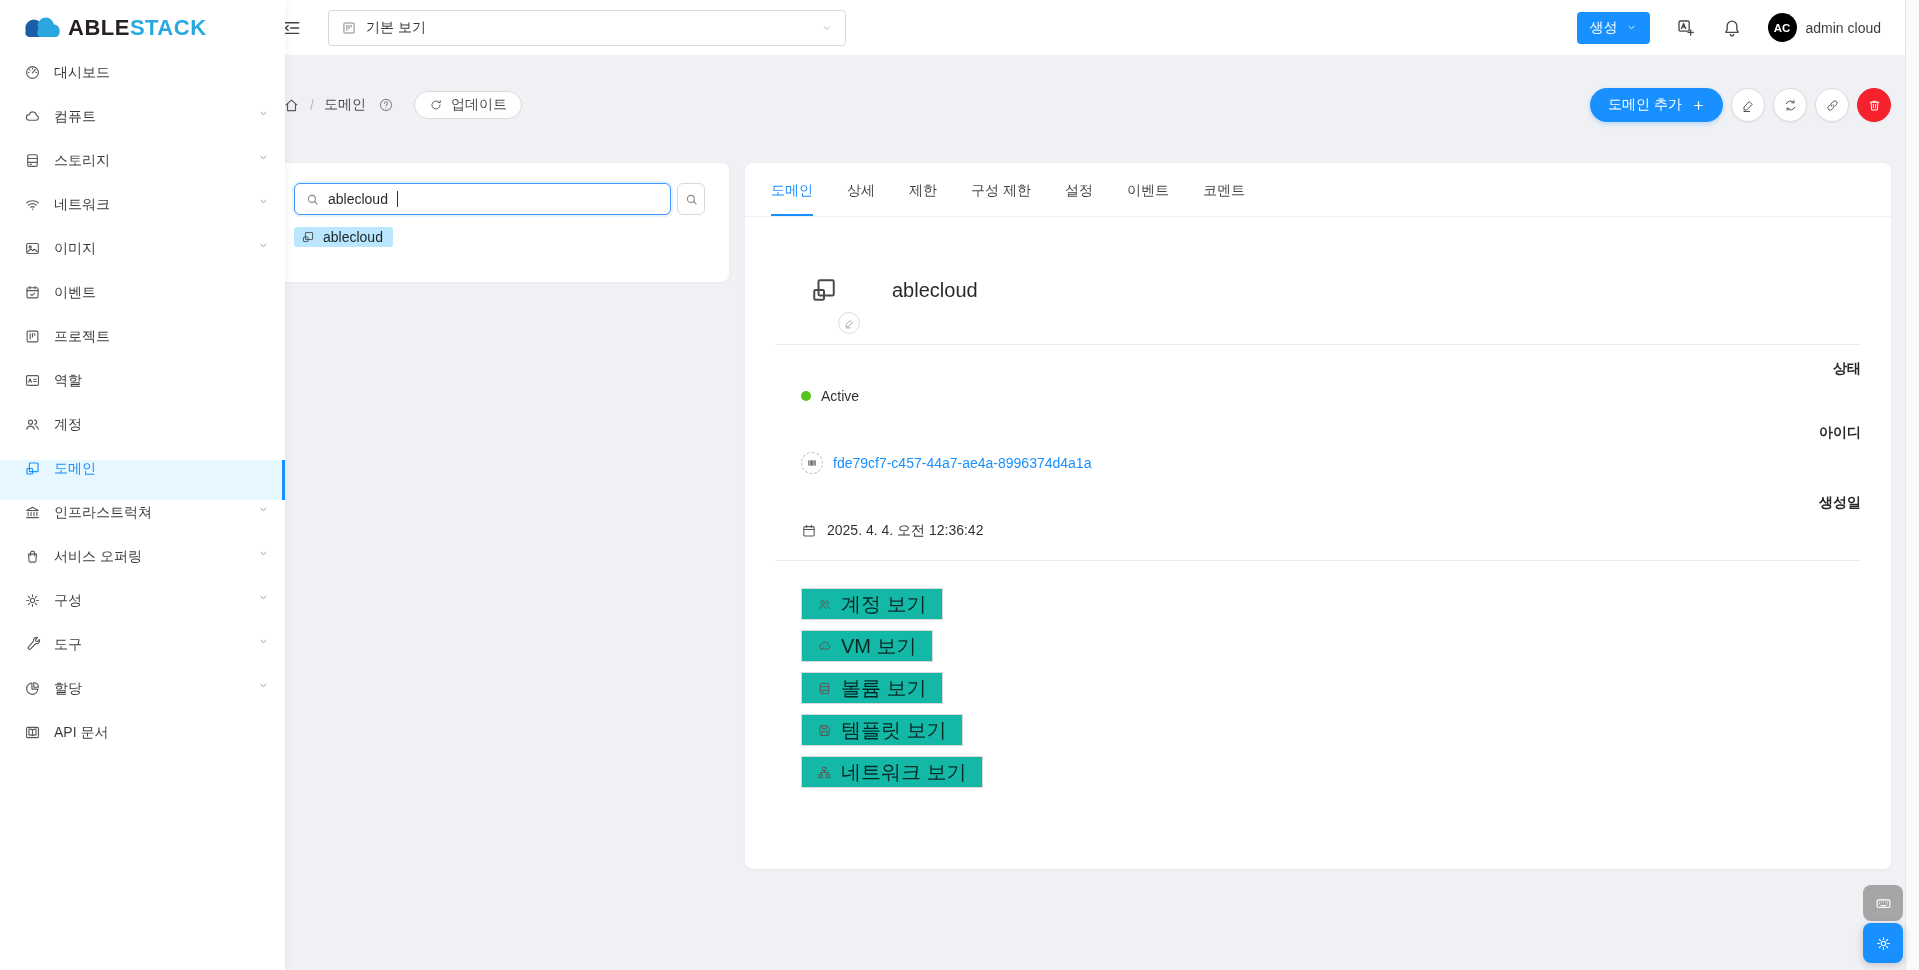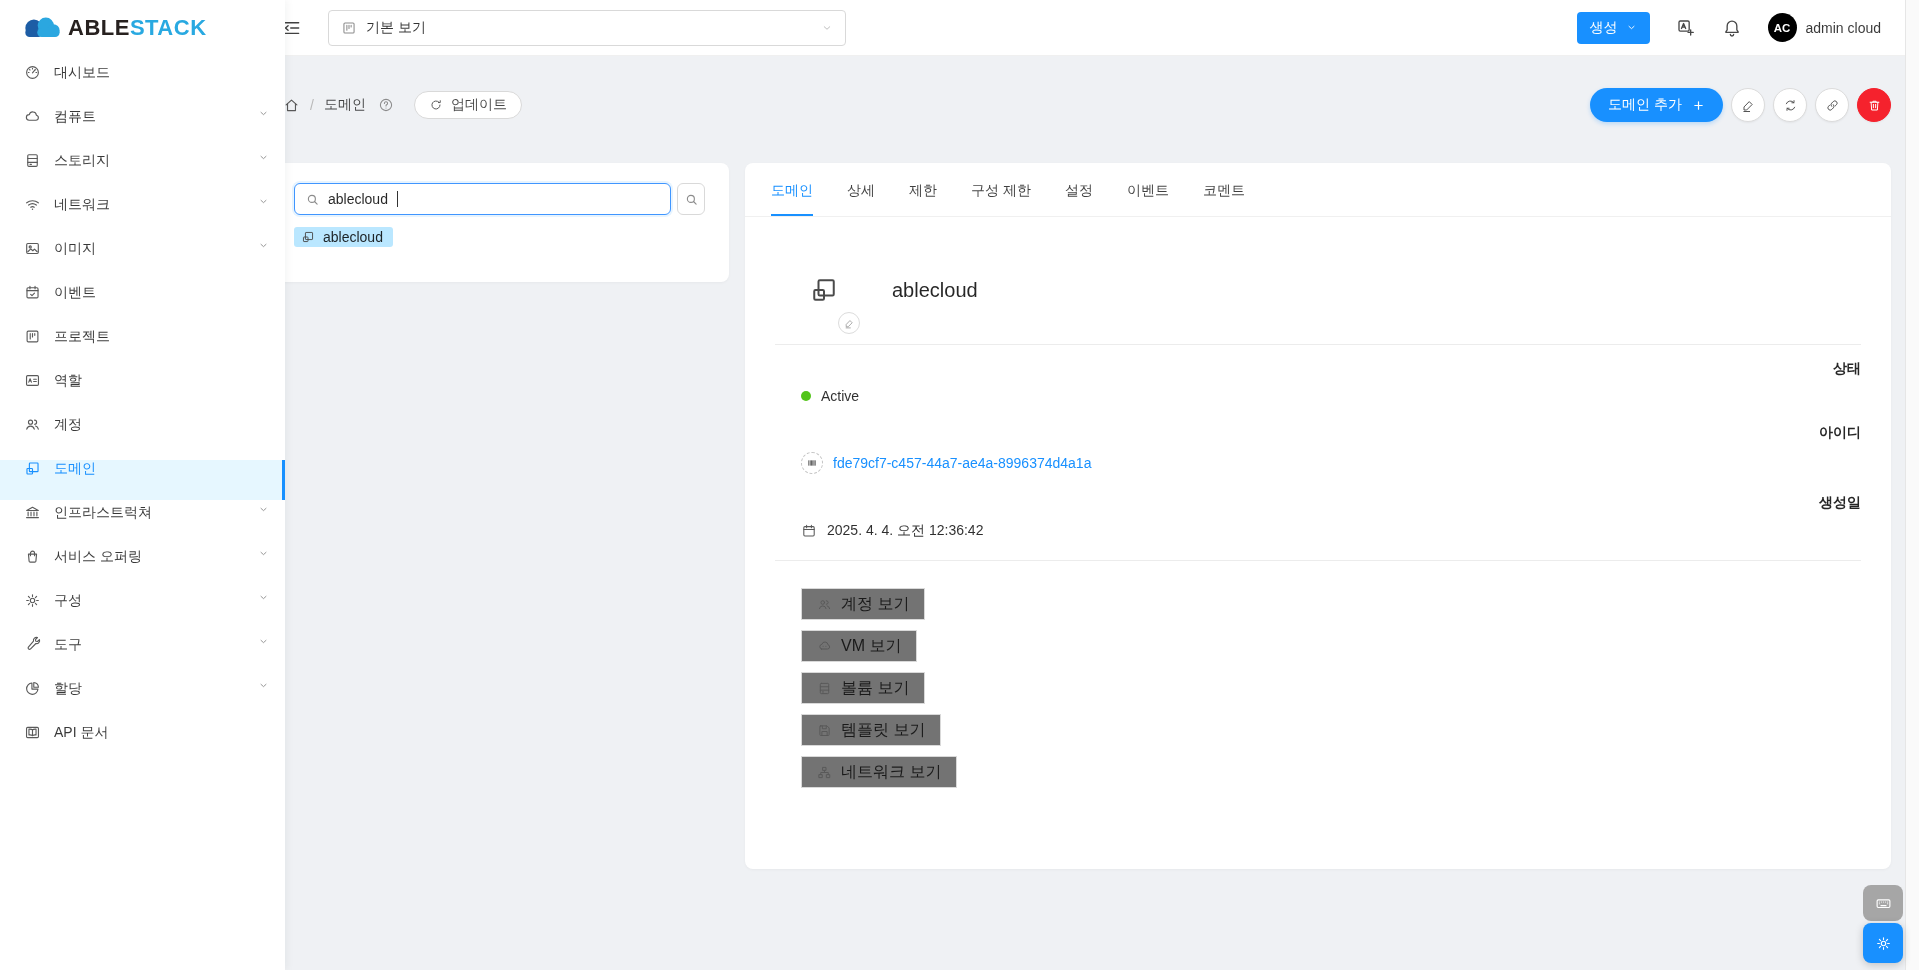--- a/index.html
+++ b/index.html
@@ -149,22 +149,22 @@
     width:22px; height:22px; border:1px dashed #c4c4c4; border-radius:50%;
     display:flex; align-items:center; justify-content:center; color:#555;
   }
   .uuid-badge svg { width:12px; height:12px; }
   .uuid-link { color:#1890ff; text-decoration:none; cursor:pointer; }
   .f-row .f-icon { width:16px; height:16px; color:#595959; }
   .actions { margin:27px 0 0 26px; }
   .action-row { margin-bottom:10px; }
   .action-btn {
     display:inline-flex; align-items:center; gap:9px; height:32px; padding:0 15px;
-    border:1px solid #d9d9d9; border-radius:0; background:#737373;
-    font-size:16px; color:rgba(0,0,0,.78);
+    border:1px solid #d9d9d9; border-radius:0; background:#14b8a6;
+    font-size:20px; color:rgba(0,0,0,.78);
   }
   .action-btn svg { width:15px; height:15px; color:#595959; }
 
   
   .scroll-strip {
     position:fixed; top:0; right:0; width:14px; height:100%;
     background:#fafafa; border-left:1px solid #e6e6e6; z-index:55;
   }
   .float-stack { position:fixed; right:16px; bottom:7px; z-index:60; display:flex; flex-direction:column; }
   .float-gray {

